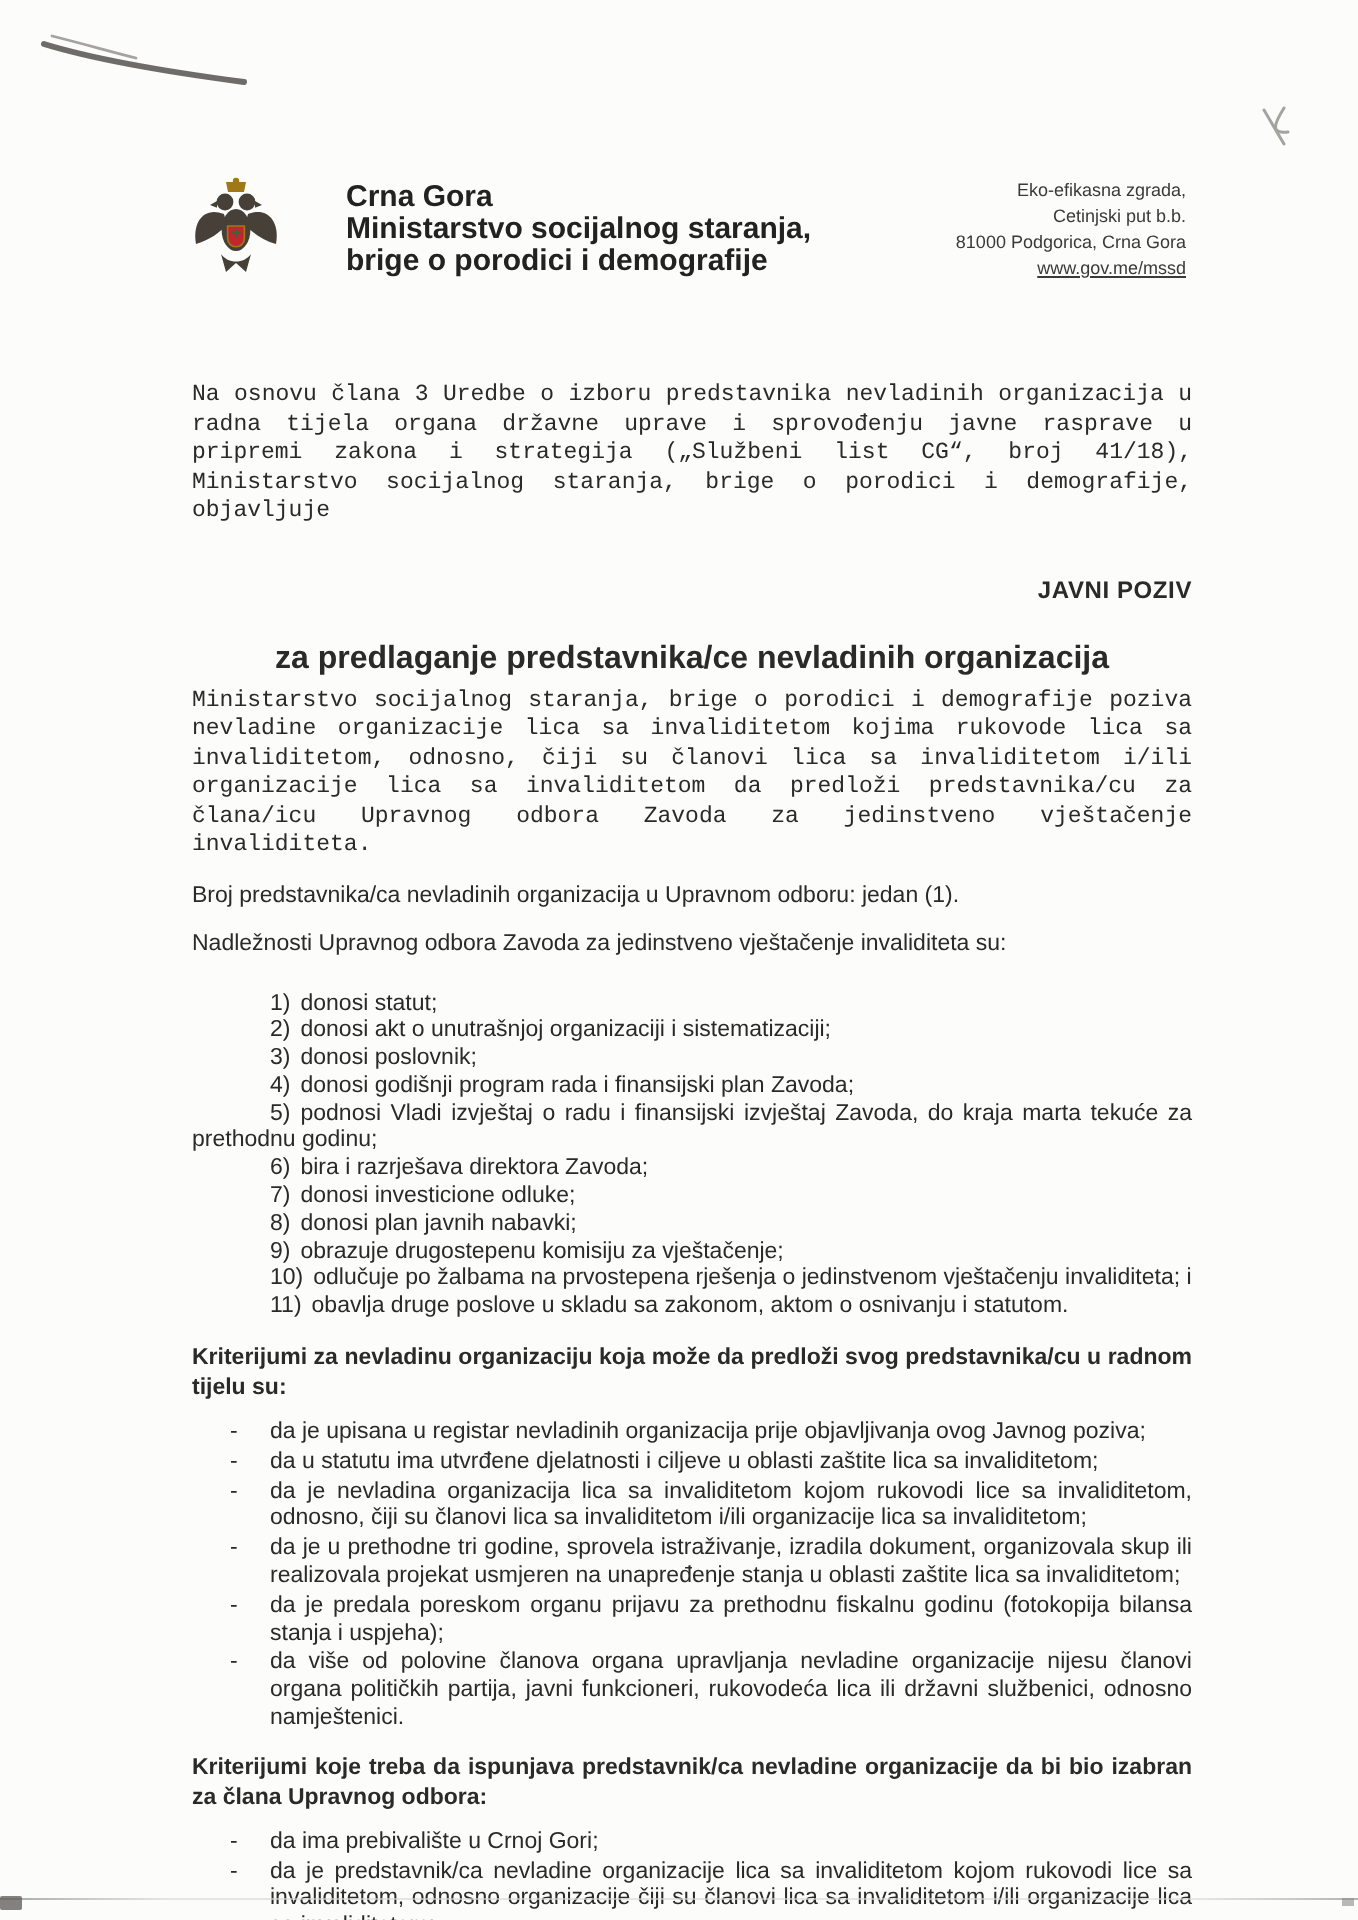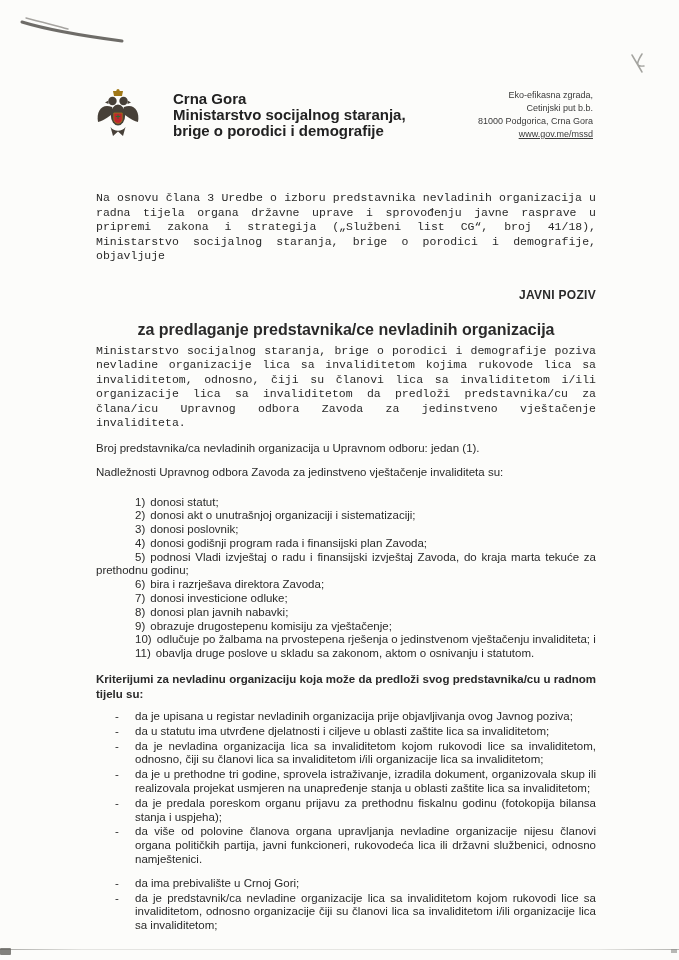--- a/index.html
+++ b/index.html
@@ -138,20 +138,21 @@
         <div class="li">
           <span class="marker">-</span>
           <span class="text">da je predala poreskom organu prijavu za prethodnu fiskalnu godinu (fotokopija bilansa stanja i uspjeha);</span>
         </div>
         <div class="li">
           <span class="marker">-</span>
           <span class="text">da više od polovine članova organa upravljanja nevladine organizacije nijesu članovi organa političkih partija, javni funkcioneri, rukovodeća lica ili državni službenici, odnosno namještenici.</span>
         </div>
       </div>
 
+    <h3 class="crit">Kriterijumi koje treba da ispunjava predstavnik/ca nevladine organizacije da bi bio izabran za člana  Upravnog odbora:</h3>
     <div class="dash-list">
         <div class="li">
           <span class="marker">-</span>
           <span class="text">da ima prebivalište u Crnoj Gori;</span>
         </div>
         <div class="li">
           <span class="marker">-</span>
           <span class="text">da je predstavnik/ca nevladine organizacije lica sa invaliditetom kojom rukovodi lice sa invaliditetom, odnosno organizacije čiji su članovi lica sa invaliditetom i/ili organizacije lica sa invaliditetom;</span>
         </div>
       </div>

